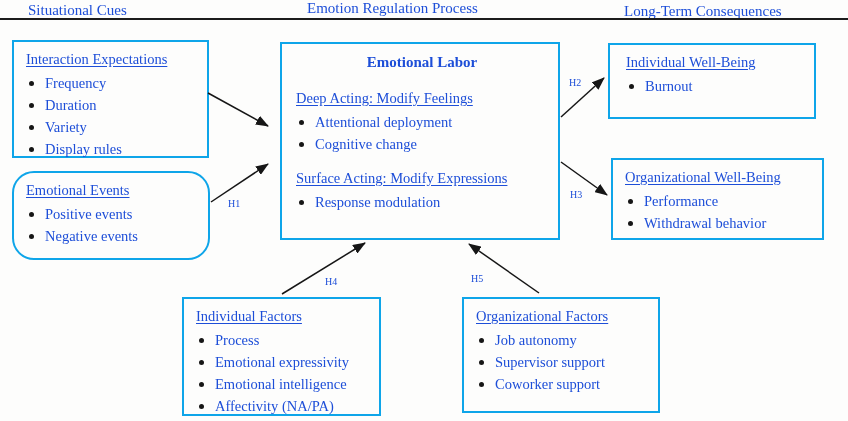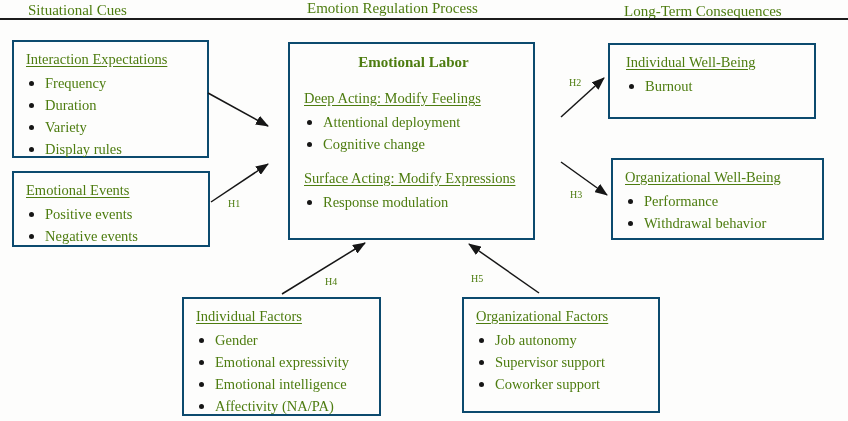--- a/index.html
+++ b/index.html
@@ -2,21 +2,21 @@
 <html><head>
 <meta charset="utf-8">
 <style>
   html, body { margin: 0; padding: 0; background: #ffffff; }
   .stage {
     position: relative;
     width: 848px;
     height: 421px;
     background: #fdfdfc;
     font-family: "Liberation Serif", "DejaVu Serif", serif;
-    color: #4d7c0f;
+    color: #1d4ed8;
     overflow: hidden;
   }
 
   
   .col-hdr {
     position: absolute;
     font-size: 15px;
     line-height: 16px;
     white-space: nowrap;
   }
@@ -51,21 +51,21 @@
   #hyp-h2 { left: 569px; top: 74px; }
   #hyp-h3 { left: 570px; top: 186px; }
   #hyp-h4 { left: 325px; top: 273px; }
   #hyp-h5 { left: 471px; top: 270px; }
 
   
   .box {
     position: absolute;
     box-sizing: border-box;
     background: #fdfdfc;
-    border: 2px solid #0c4a6e;
+    border: 2px solid #0ea5e9;
     padding: 7px 6px 0 12px;
     font-size: 14.5px;
     z-index: 2;
   }
   .box-title {
     text-decoration: underline;
     text-underline-offset: 2px;
     line-height: 21px;
     white-space: nowrap;
   }
@@ -82,22 +82,22 @@
   }
   ul.bullets .dot {
     position: absolute;
     left: 3px; top: 8.5px;
     width: 5px; height: 5px;
     border-radius: 50%;
     background: #161616;
   }
 
   #box-ie  { left: 12px;  top: 40px;  width: 197px; height: 118px; }
-  #box-ee  { left: 12px;  top: 171px; width: 198px; height: 76px;  }
-  #box-el  { left: 288px; top: 42px;  width: 247px; height: 198px; padding: 8px 10px 0 14px; }
+  #box-ee  { left: 12px;  top: 171px; width: 198px; height: 89px; border-radius: 22px;  }
+  #box-el  { left: 280px; top: 42px;  width: 280px; height: 198px; padding: 8px 10px 0 14px; }
   #box-iwb { left: 608px; top: 43px;  width: 208px; height: 76px; padding-left: 16px;  }
   #box-owb { left: 611px; top: 158px; width: 213px; height: 82px;  }
   #box-if  { left: 182px; top: 297px; width: 199px; height: 119px; }
   #box-of  { left: 446px; top: 297px; width: 198px; height: 116px; margin-left: 16px; }
 
   .el-title {
     font-weight: bold;
     font-size: 15px;
     text-align: center;
     line-height: 20px;
@@ -183,21 +183,21 @@
     <div class="box-title">Organizational Well-Being</div>
     <ul class="bullets">
       <li><span class="dot"></span><span>Performance</span></li>
       <li><span class="dot"></span><span>Withdrawal behavior</span></li>
     </ul>
   </div>
 
   <div class="box" id="box-if">
     <div class="box-title">Individual Factors</div>
     <ul class="bullets">
-      <li><span class="dot"></span><span>Gender</span></li>
+      <li><span class="dot"></span><span>Process</span></li>
       <li><span class="dot"></span><span>Emotional expressivity</span></li>
       <li><span class="dot"></span><span>Emotional intelligence</span></li>
       <li><span class="dot"></span><span>Affectivity (NA/PA)</span></li>
     </ul>
   </div>
 
   <div class="box" id="box-of">
     <div class="box-title">Organizational Factors</div>
     <ul class="bullets">
       <li><span class="dot"></span><span>Job autonomy</span></li>

